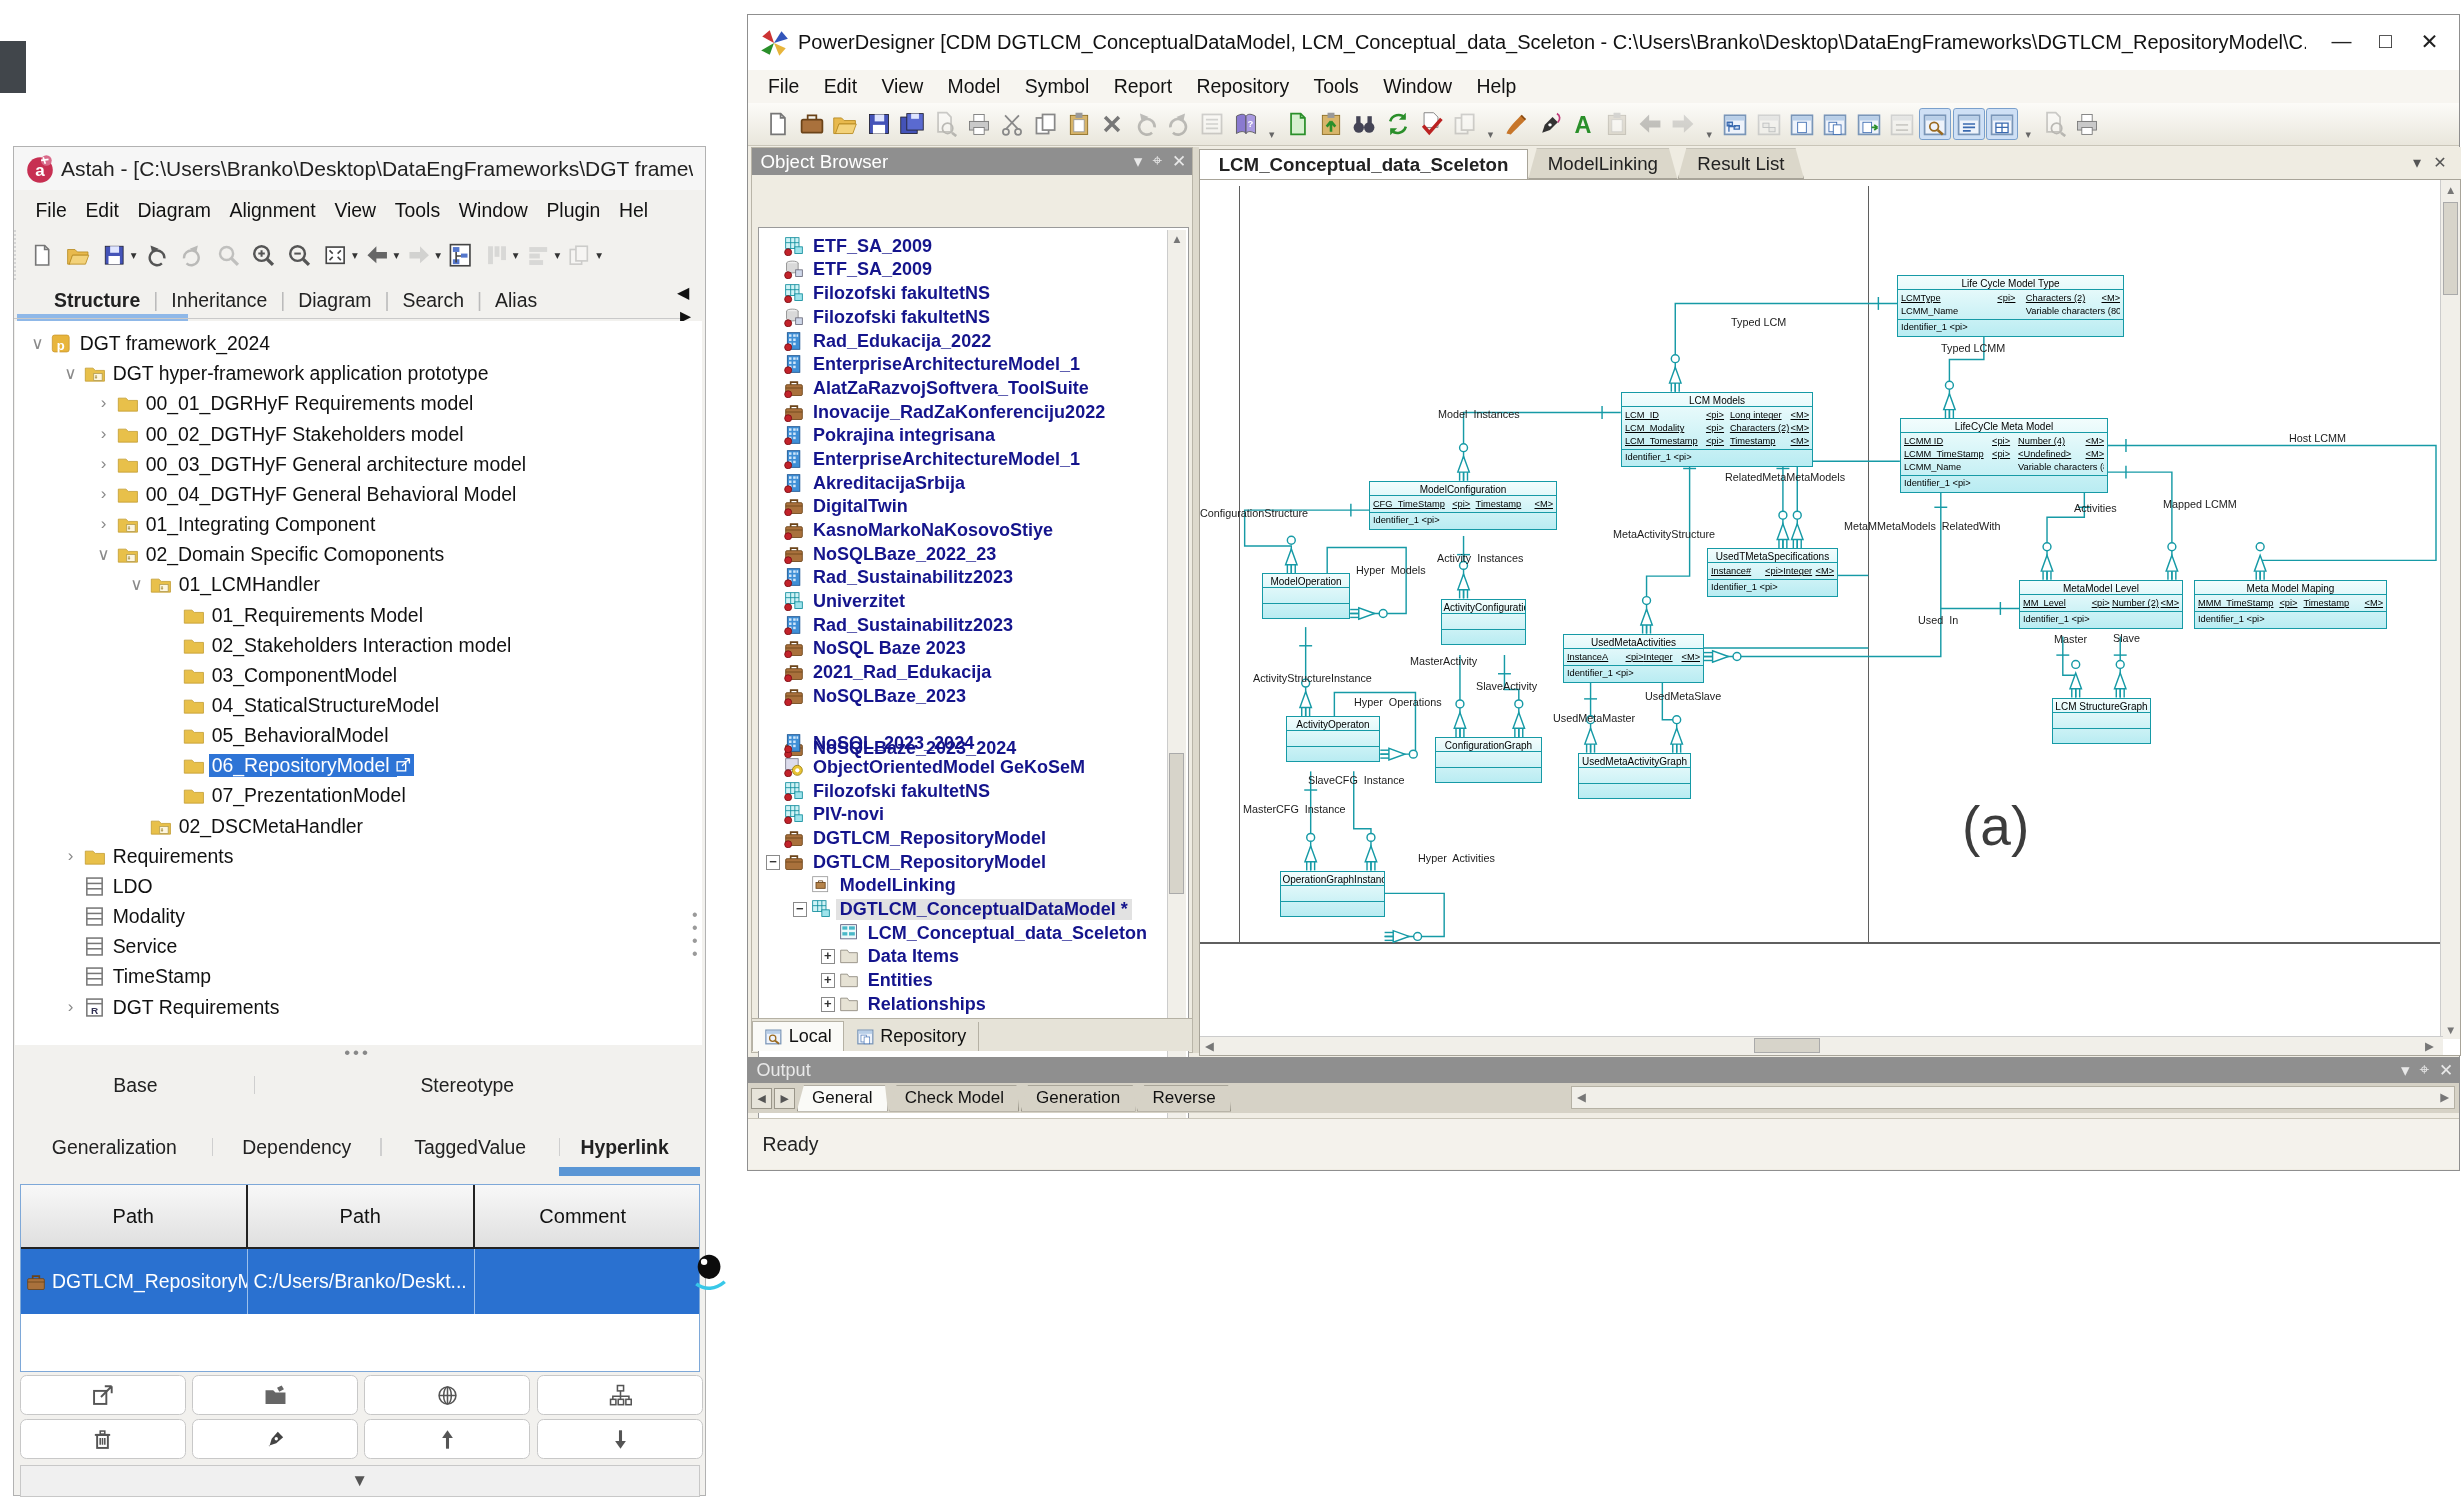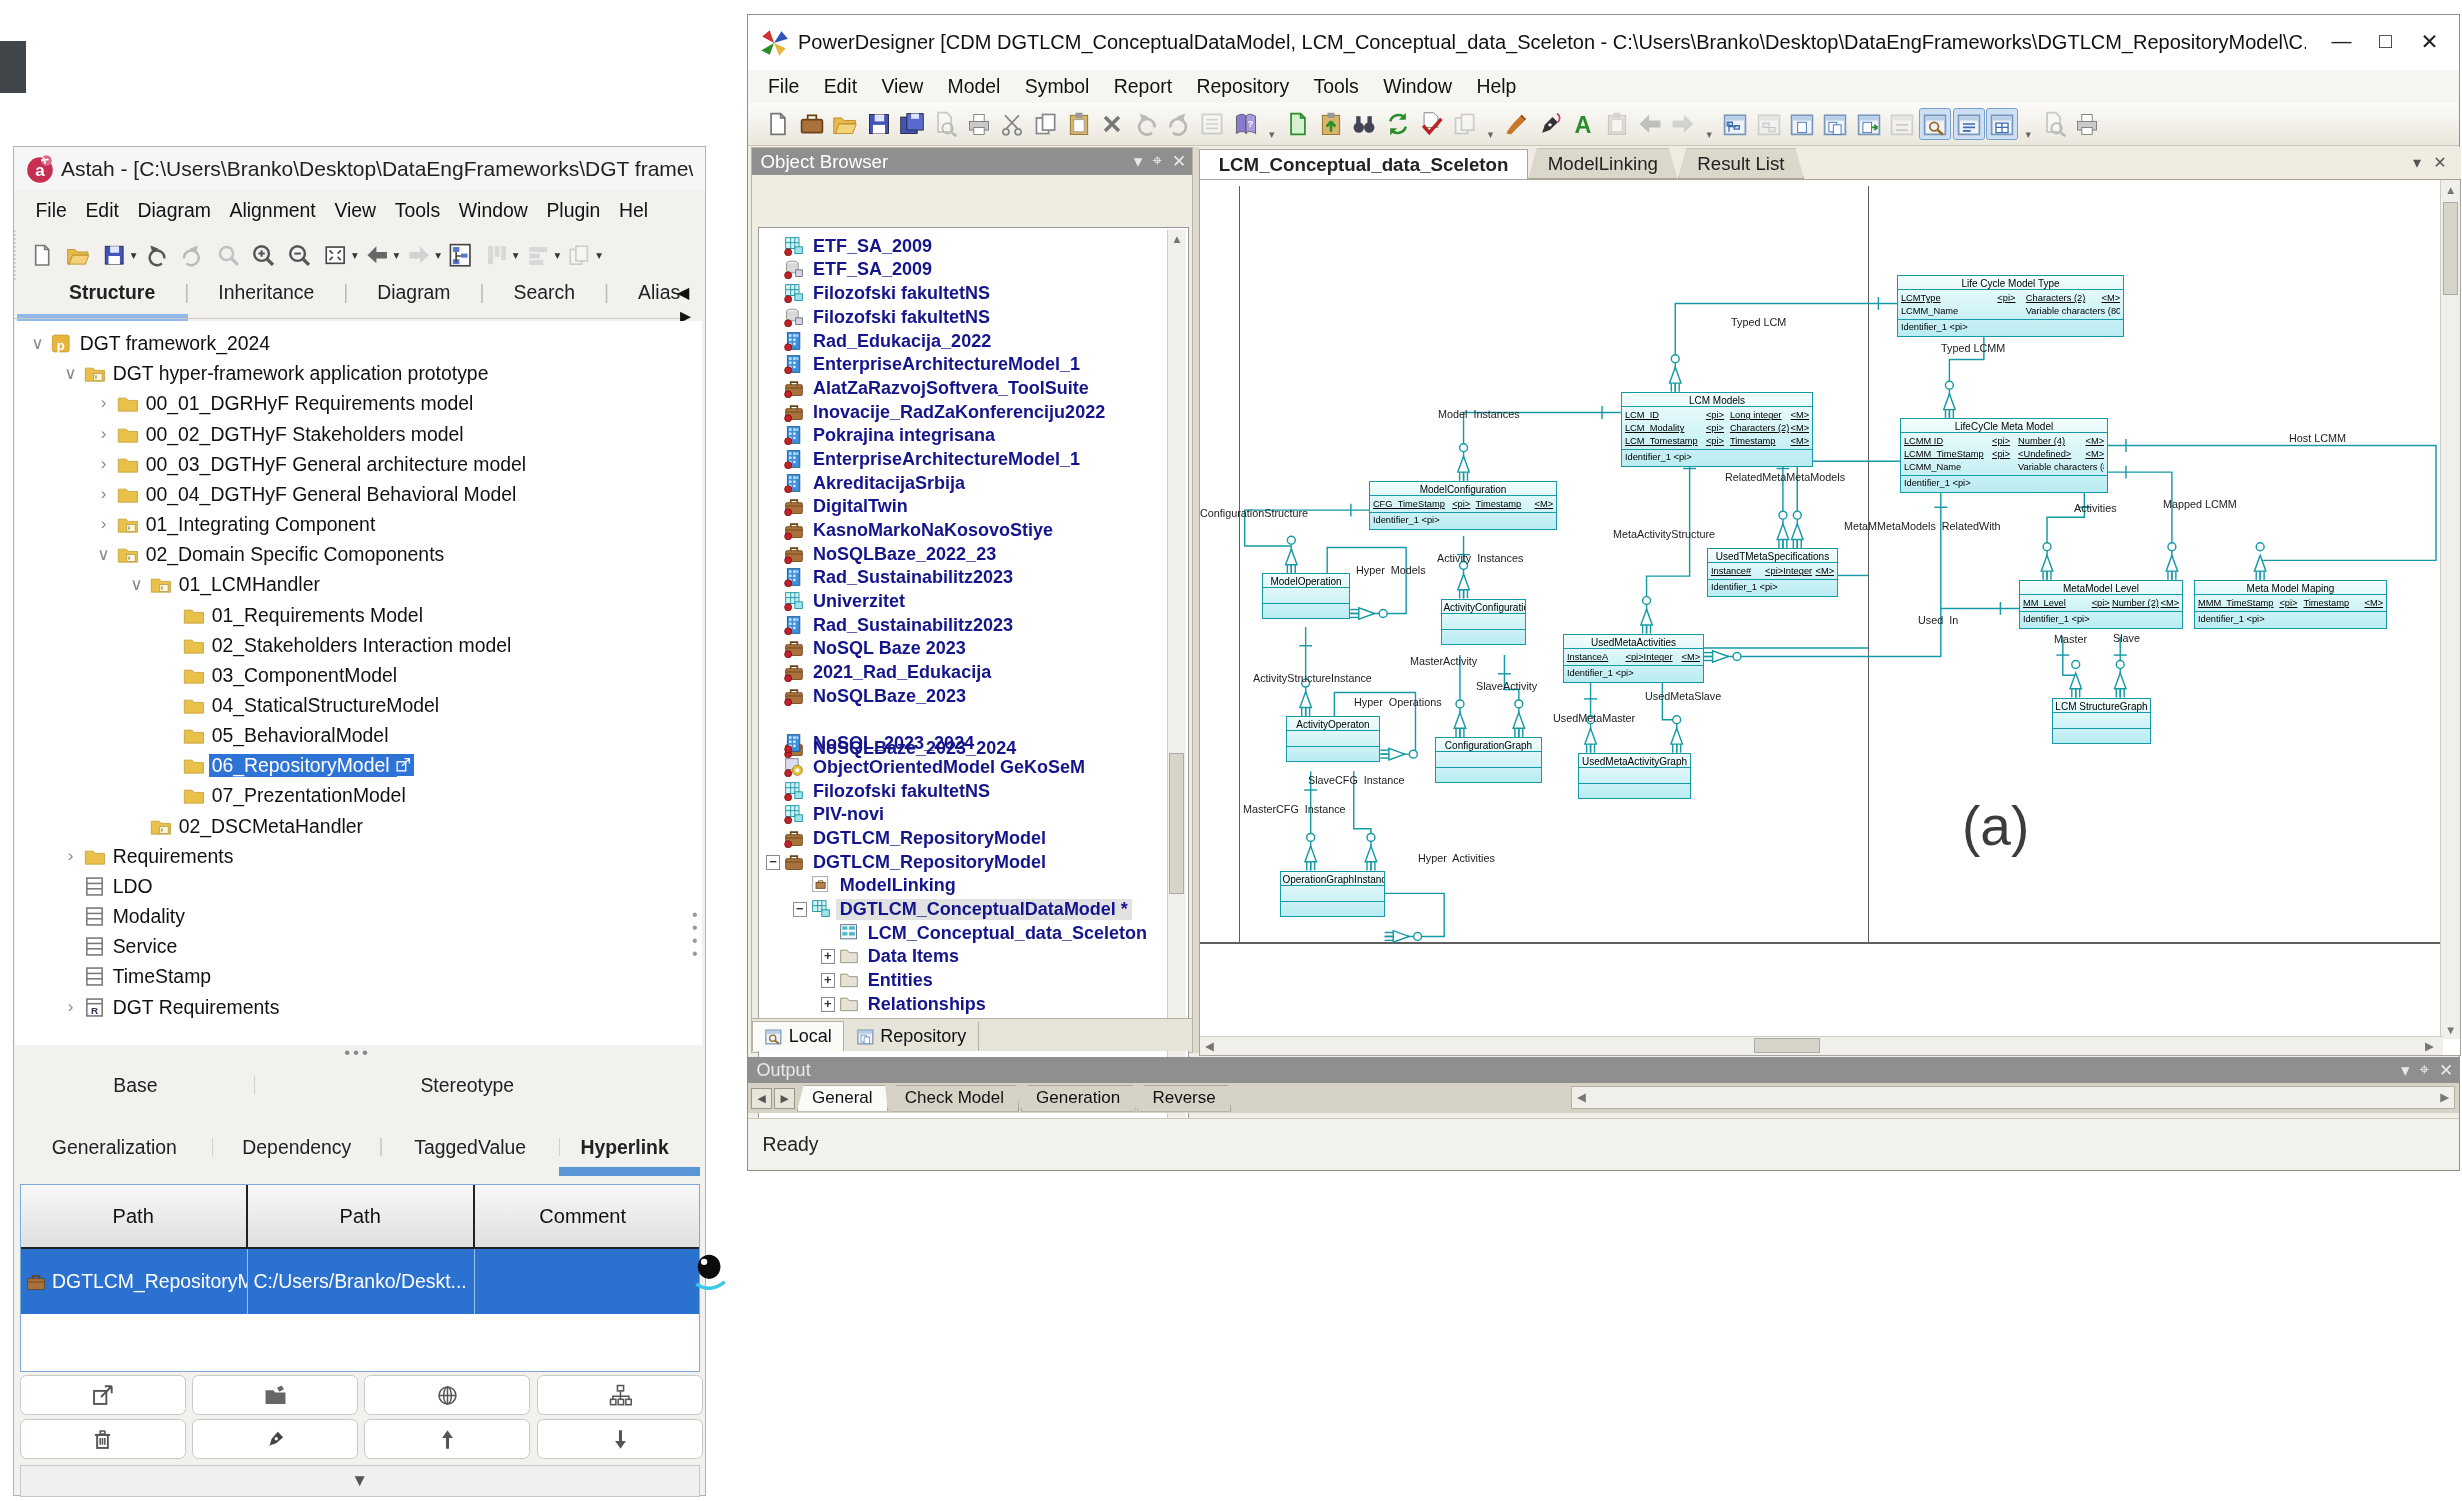--- a/index.html
+++ b/index.html
@@ -9,21 +9,21 @@
   .win{position:absolute;background:#f2f1ee;border:1.4px solid #9a9a9a;box-sizing:border-box;}
   .nowrap{white-space:nowrap;overflow:hidden;}
   
   #astah-titlebar{left:0;top:0;right:0;height:43px;background:#f6f6f6;}
   #astah-title{left:47px;top:10px;font-size:21px;color:#222;width:632px;}
   #astah-menubar{left:0;top:43px;right:0;height:40px;display:flex;gap:18.7px;align-items:center;padding-left:21.5px;font-size:19.4px;}
   #astah-toolbar{left:0;top:83px;right:0;height:50px;display:flex;align-items:center;gap:2.9px;padding-left:10px;border-left:2.9px dotted #d5d5d5;}
   .atb{width:33px;height:33px;display:flex;align-items:center;justify-content:center;}
   .atb.dim{opacity:.35;filter:grayscale(1);}
   .caret{font-size:11.5px;color:#333;margin-left:-2.9px;}
-  #astah-tabbar{left:0;top:134px;right:0;height:39px;display:flex;gap:16px;padding-left:42px;font-size:19.4px;color:#222;}
+  #astah-tabbar{left:0;top:134px;right:0;height:39px;display:flex;gap:0;align-items:center;padding-left:27px;font-size:19.4px;color:#222;}
   .astah-tab{padding:0 13px;}
   .tabsep{color:#bbb;}
   #astah-tab-underline{left:2.9px;top:167px;width:171px;height:7.2px;background:#8fb8e8;}
   #astah-tab-hairline{left:0;top:171px;width:668px;height:1.4px;background:#c9c9c9;}
   #astah-tree{left:1.4px;top:174px;width:687px;height:724px;background:#fff;overflow:hidden;}
   .trow{position:absolute;height:30px;display:flex;align-items:center;font-size:19.4px;}
   .chev{width:24.4px;color:#8a8a8a;font-size:17px;text-align:center;flex:none;}
   .ticon{width:27px;flex:none;display:flex;align-items:center;}
   .tlabel{padding:0 7.2px 0 2.9px;white-space:nowrap;}
   .trow.sel .tlabel{background:#2e74d6;color:#fff;}

